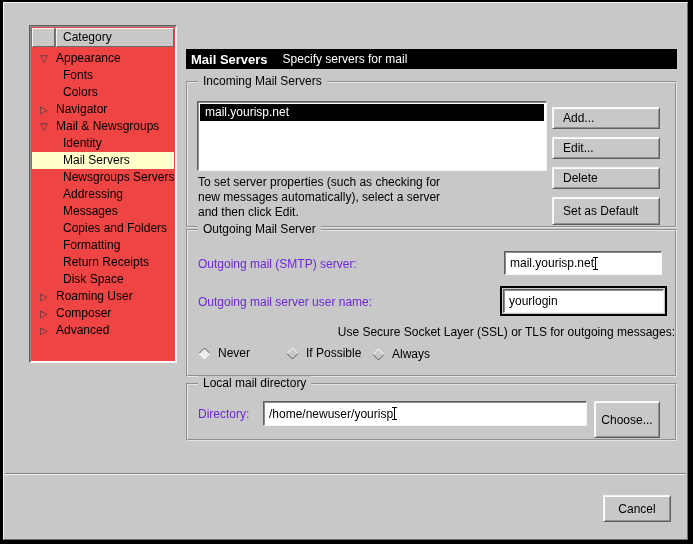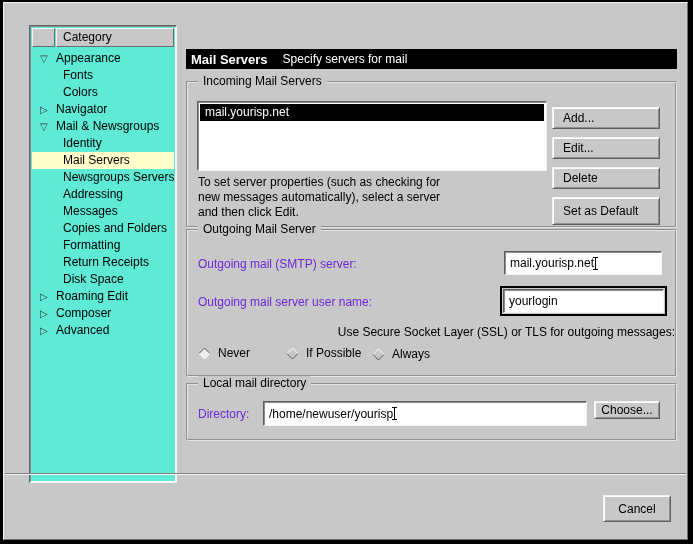--- a/index.html
+++ b/index.html
@@ -6,24 +6,24 @@
   body { font-family:"Liberation Sans", sans-serif; }
   #root { position:relative; width:693px; height:544px; background:#000; overflow:hidden; }
   .dialog {
     position:absolute; left:3px; top:2px; right:5px; bottom:4px;
     background:#c8c8c8;
     border-top:1px solid #f2f2f2; border-left:1px solid #f2f2f2;
     border-right:1px solid #6e6e6e; border-bottom:1px solid #6e6e6e;
   }
   
   .tree-panel {
-    position:absolute; left:25px; top:22px; width:148px; height:458px;
+    position:absolute; left:25px; top:22px; width:148px; height:338px;
     border:1px solid; border-color:#5f5f5f #f4f4f4 #f4f4f4 #5f5f5f;
     box-shadow: inset 1px 1px 0 #8d8d8d, inset -1px -1px 0 #fff;
-    background:#5eead4;
+    background:#ef4444;
   }
   .tree-header { position:absolute; left:2px; top:2px; right:2px; height:19px; display:flex; }
   .th-cell {
     background:#c8c8c8; border:1px solid; border-color:#f4f4f4 #6a6a6a #6a6a6a #f4f4f4;
     font-size:12px; line-height:17px; padding-left:6px; color:#000;
   }
   .th-blank { width:23px; margin-right:1px; }
   .th-cat { flex:1; }
   .tree-rows { position:absolute; left:2px; top:24px; right:2px; bottom:2px; }
   .trow { position:relative; height:17px; font-size:12px; line-height:17px; color:#000; white-space:nowrap; }
@@ -143,21 +143,21 @@
           <span class="tlabel">Formatting</span>
         </div>
         <div class="trow lvl1">
           <span class="tlabel">Return Receipts</span>
         </div>
         <div class="trow lvl1">
           <span class="tlabel">Disk Space</span>
         </div>
         <div class="trow lvl0">
           <span class="tri">▷</span>
-          <span class="tlabel">Roaming Edit</span>
+          <span class="tlabel">Roaming User</span>
         </div>
         <div class="trow lvl0">
           <span class="tri">▷</span>
           <span class="tlabel">Composer</span>
         </div>
         <div class="trow lvl0">
           <span class="tri">▷</span>
           <span class="tlabel">Advanced</span>
         </div>
       </div>
@@ -224,20 +224,20 @@
       </div>
     </div>
 
     <div class="group" style="left:182px; top:380px; width:491px; height:58px;">
       <span class="legend">Local mail directory</span>
       <div class="flabel" style="left:10px; top:22px;">Directory:</div>
       <div class="input" style="left:75px; top:16px; width:324px; height:25px;">
         <span>/home/newuser/yourisp</span>
           <span class="caret"></span>
       </div>
-      <button class="mbtn cbtn raised" style="left:406px; top:16px; width:66px; height:18px;">Choose...</button>
+      <button class="mbtn cbtn raised" style="left:406px; top:16px; width:66px; height:37px;">Choose...</button>
     </div>
 
     <div class="sep"></div>
     <button class="mbtn cbtn raised" style="left:599px; top:492px; width:68px; height:27px;">Cancel</button>
 
   </div>
 </div>
 
 </body></html>

